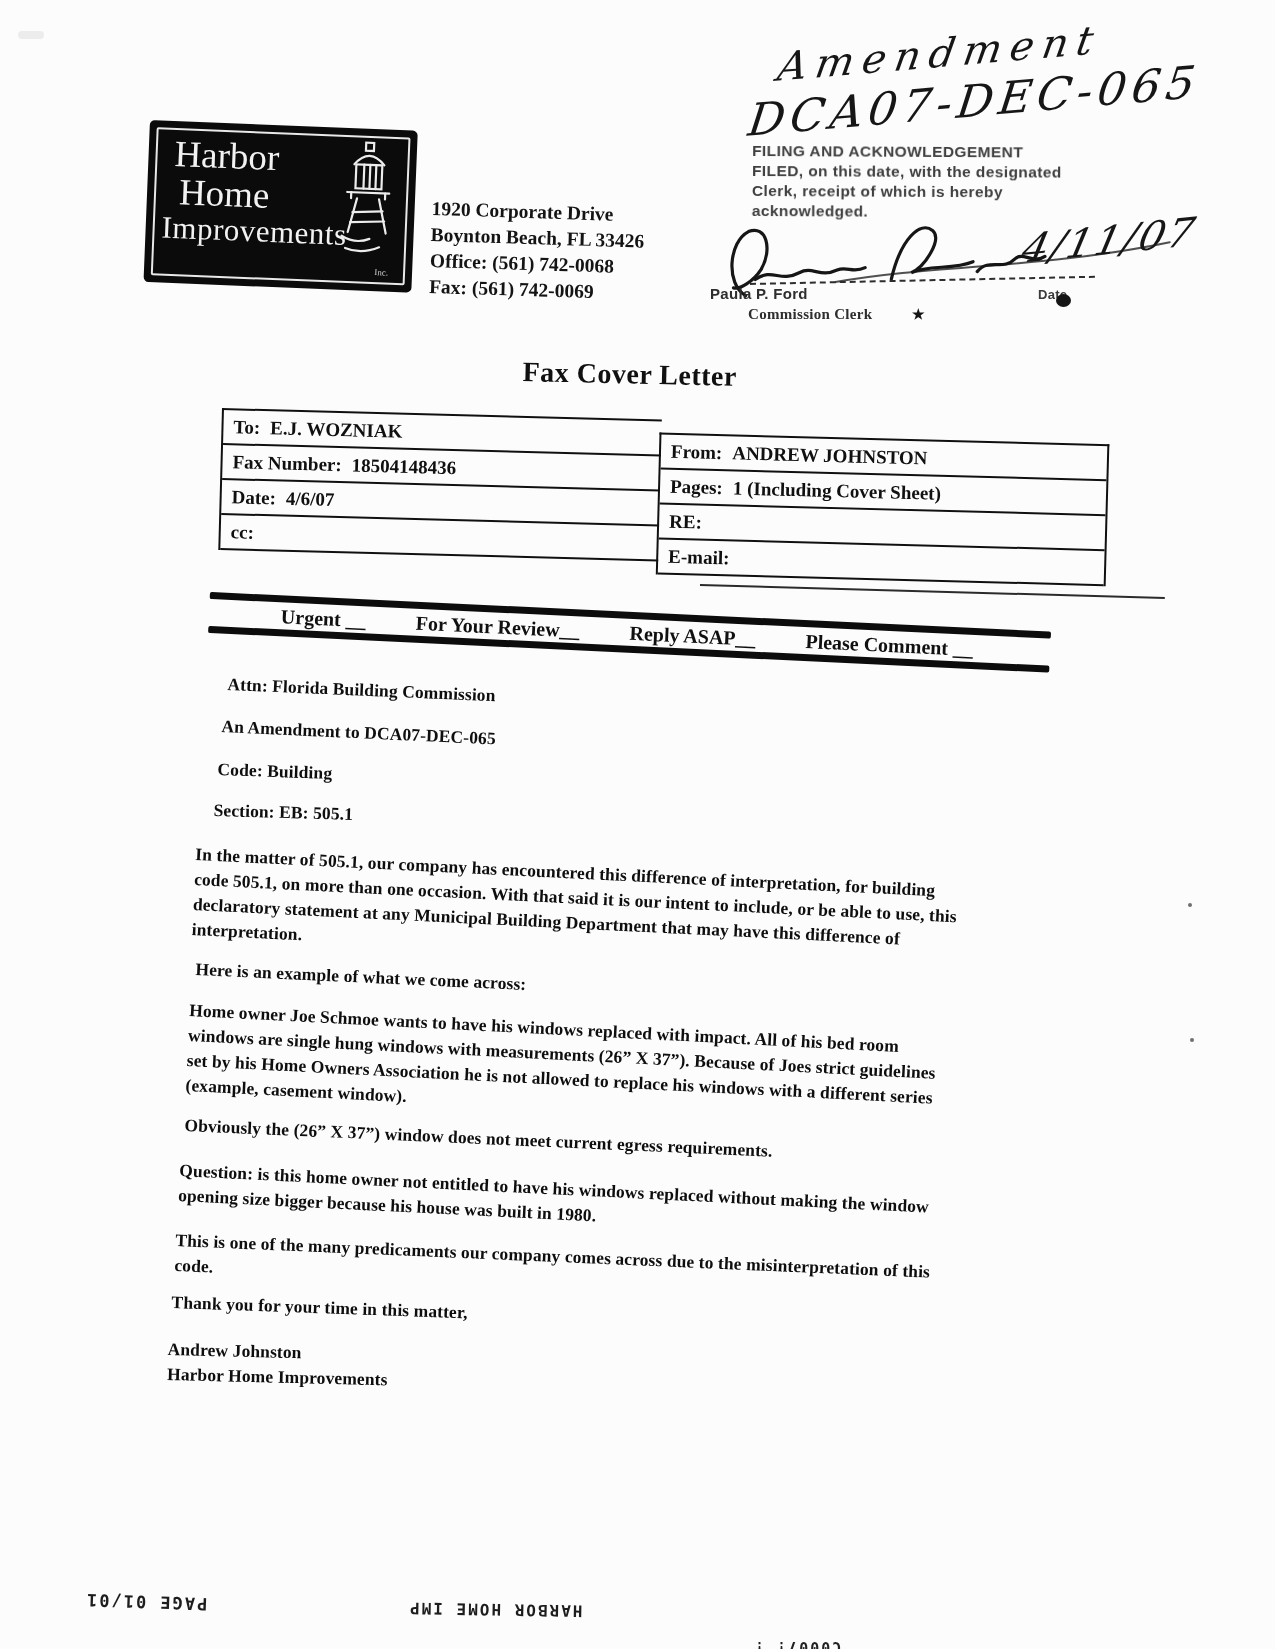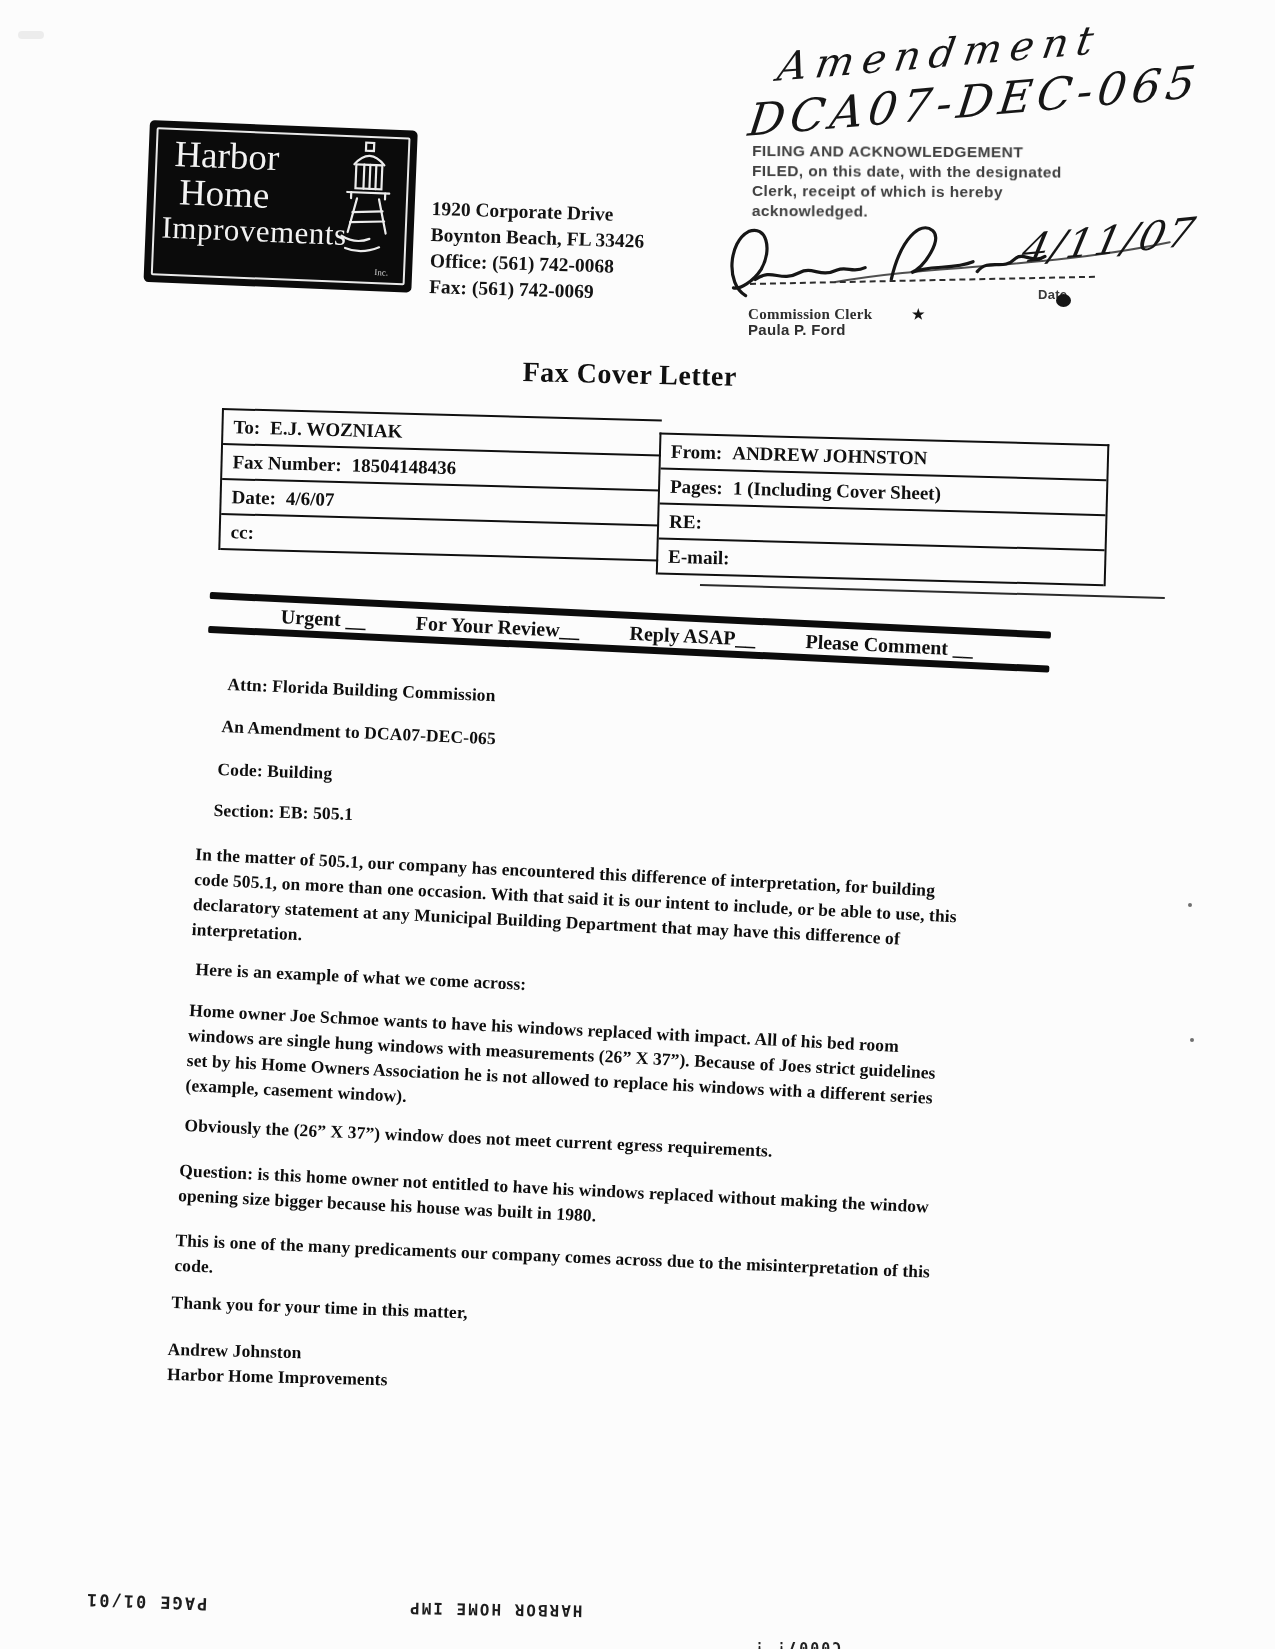--- a/index.html
+++ b/index.html
@@ -43,21 +43,21 @@
     left:752px;top:142px;width:395px;font-family:"Liberation Sans",sans-serif;
     font-size:15.5px;line-height:20px;color:#3f3f3f;letter-spacing:.4px;
     transform:rotate(.3deg);filter:blur(.3px);
   }
   .sig-svg{left:715px;top:212px;transform:rotate(-1deg);}
   .hw-date{left:1028px;top:226px;font-size:40px;letter-spacing:2px;
        transform:skewX(-18deg) rotate(-6deg);transform-origin:0 0;}
   .sig-line{left:750px;top:283px;width:345px;border-top:2px dashed #2d2d2d;
        transform:rotate(-1.2deg);transform-origin:0 0;}
   .clerk{font-family:"Liberation Sans",sans-serif;font-size:15px;color:#2e2e2e;letter-spacing:.3px;}
-  .clerk-name{left:748px;top:285px;margin-top:36px;}
+  .clerk-name{left:710px;top:285px;}
   .clerk-title{left:748px;top:306px;font-family:Liberation Serif, serif;}
   .date-label{left:1038px;top:287px;font-size:13px;color:#3a3a3a;}
   .ink-blob{left:1056px;top:294px;width:15px;height:13px;background:#151515;border-radius:50%;}
   .ink-star{left:912px;top:306px;font-size:14px;color:#141414;}
 
   
   .fax-title{left:523px;top:356px;font-size:28px;letter-spacing:.5px;
       transform:rotate(1.3deg);transform-origin:0 0;}
   .fax-table{left:222px;top:408px;width:886px;transform:rotate(1.5deg);transform-origin:0 0;}
   .colL{position:absolute;left:0;top:0;width:438px;

